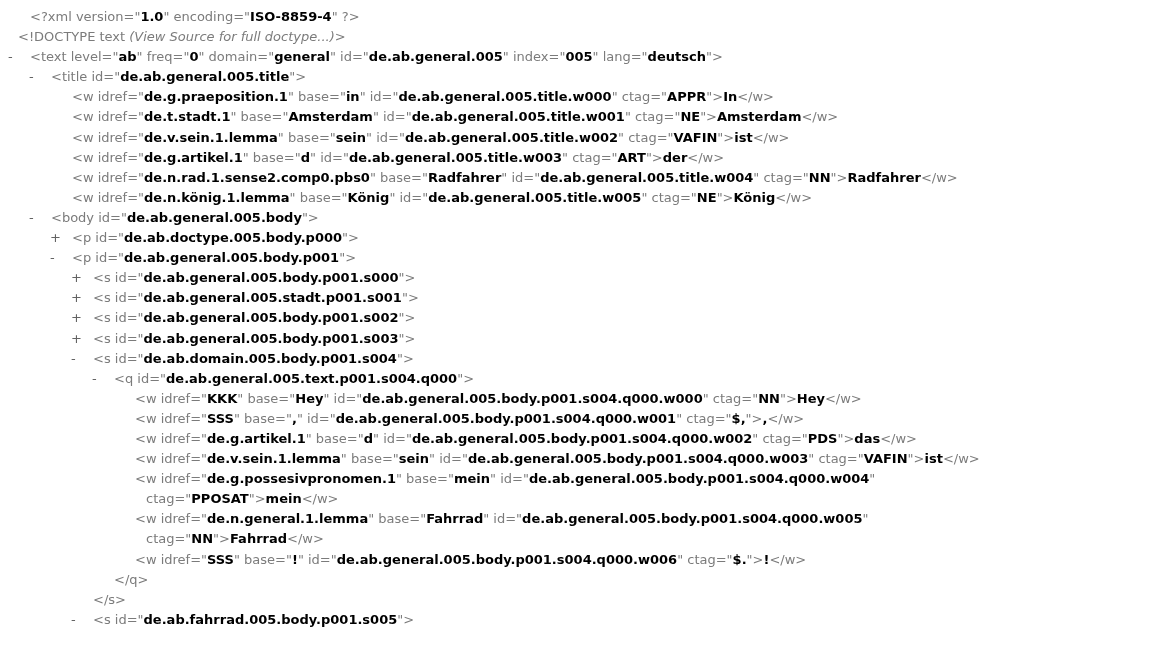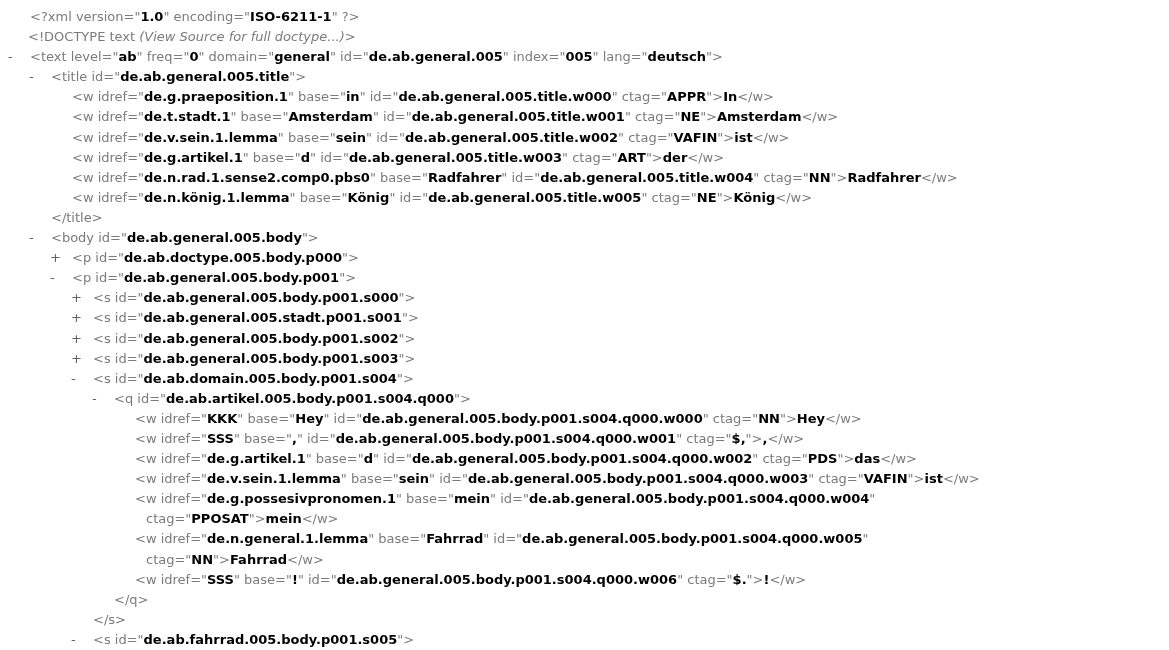--- a/index.html
+++ b/index.html
@@ -29,40 +29,39 @@
     position: absolute;
     top: 0;
     color: #636363;
     cursor: pointer;
   }
 </style>
 </head>
 <body>
 
 <div class="xml-tree">
-    <div class="line" style="padding-left: 30px;"><span class="mk">&lt;?xml version="</span><span class="val">1.0</span><span class="mk">" encoding="</span><span class="val">ISO-6211-1</span><span class="mk">" ?&gt;</span></div>
-    <div class="line" style="padding-left: 28px;"><span class="mk">&lt;!DOCTYPE text </span><span class="note">(View Source for full doctype...)</span><span class="mk">&gt;</span></div>
+    <div class="line" style="padding-left: 30px;"><span class="mk">&lt;?xml version="</span><span class="val">1.0</span><span class="mk">" encoding="</span><span class="val">ISO-8859-4</span><span class="mk">" ?&gt;</span></div>
+    <div class="line" style="padding-left: 18px;"><span class="mk">&lt;!DOCTYPE text </span><span class="note">(View Source for full doctype...)</span><span class="mk">&gt;</span></div>
     <div class="line" style="padding-left: 30px;"><span class="marker" style="left: 8px;">-</span><span class="mk">&lt;text level="</span><span class="val">ab</span><span class="mk">" freq="</span><span class="val">0</span><span class="mk">" domain="</span><span class="val">general</span><span class="mk">" id="</span><span class="val">de.ab.general.005</span><span class="mk">" index="</span><span class="val">005</span><span class="mk">" lang="</span><span class="val">deutsch</span><span class="mk">"&gt;</span></div>
     <div class="line" style="padding-left: 51px;"><span class="marker" style="left: 29px;">-</span><span class="mk">&lt;title id="</span><span class="val">de.ab.general.005.title</span><span class="mk">"&gt;</span></div>
     <div class="line" style="padding-left: 72px;"><span class="mk">&lt;w idref="</span><span class="val">de.g.praeposition.1</span><span class="mk">" base="</span><span class="val">in</span><span class="mk">" id="</span><span class="val">de.ab.general.005.title.w000</span><span class="mk">" ctag="</span><span class="val">APPR</span><span class="mk">"&gt;</span><span class="txt">In</span><span class="mk">&lt;/w&gt;</span></div>
     <div class="line" style="padding-left: 72px;"><span class="mk">&lt;w idref="</span><span class="val">de.t.stadt.1</span><span class="mk">" base="</span><span class="val">Amsterdam</span><span class="mk">" id="</span><span class="val">de.ab.general.005.title.w001</span><span class="mk">" ctag="</span><span class="val">NE</span><span class="mk">"&gt;</span><span class="txt">Amsterdam</span><span class="mk">&lt;/w&gt;</span></div>
     <div class="line" style="padding-left: 72px;"><span class="mk">&lt;w idref="</span><span class="val">de.v.sein.1.lemma</span><span class="mk">" base="</span><span class="val">sein</span><span class="mk">" id="</span><span class="val">de.ab.general.005.title.w002</span><span class="mk">" ctag="</span><span class="val">VAFIN</span><span class="mk">"&gt;</span><span class="txt">ist</span><span class="mk">&lt;/w&gt;</span></div>
     <div class="line" style="padding-left: 72px;"><span class="mk">&lt;w idref="</span><span class="val">de.g.artikel.1</span><span class="mk">" base="</span><span class="val">d</span><span class="mk">" id="</span><span class="val">de.ab.general.005.title.w003</span><span class="mk">" ctag="</span><span class="val">ART</span><span class="mk">"&gt;</span><span class="txt">der</span><span class="mk">&lt;/w&gt;</span></div>
     <div class="line" style="padding-left: 72px;"><span class="mk">&lt;w idref="</span><span class="val">de.n.rad.1.sense2.comp0.pbs0</span><span class="mk">" base="</span><span class="val">Radfahrer</span><span class="mk">" id="</span><span class="val">de.ab.general.005.title.w004</span><span class="mk">" ctag="</span><span class="val">NN</span><span class="mk">"&gt;</span><span class="txt">Radfahrer</span><span class="mk">&lt;/w&gt;</span></div>
     <div class="line" style="padding-left: 72px;"><span class="mk">&lt;w idref="</span><span class="val">de.n.könig.1.lemma</span><span class="mk">" base="</span><span class="val">König</span><span class="mk">" id="</span><span class="val">de.ab.general.005.title.w005</span><span class="mk">" ctag="</span><span class="val">NE</span><span class="mk">"&gt;</span><span class="txt">König</span><span class="mk">&lt;/w&gt;</span></div>
-    <div class="line" style="padding-left: 51px;"><span class="mk">&lt;/title&gt;</span></div>
     <div class="line" style="padding-left: 51px;"><span class="marker" style="left: 29px;">-</span><span class="mk">&lt;body id="</span><span class="val">de.ab.general.005.body</span><span class="mk">"&gt;</span></div>
     <div class="line" style="padding-left: 72px;"><span class="marker" style="left: 50px;">+</span><span class="mk">&lt;p id="</span><span class="val">de.ab.doctype.005.body.p000</span><span class="mk">"&gt;</span></div>
     <div class="line" style="padding-left: 72px;"><span class="marker" style="left: 50px;">-</span><span class="mk">&lt;p id="</span><span class="val">de.ab.general.005.body.p001</span><span class="mk">"&gt;</span></div>
     <div class="line" style="padding-left: 93px;"><span class="marker" style="left: 71px;">+</span><span class="mk">&lt;s id="</span><span class="val">de.ab.general.005.body.p001.s000</span><span class="mk">"&gt;</span></div>
     <div class="line" style="padding-left: 93px;"><span class="marker" style="left: 71px;">+</span><span class="mk">&lt;s id="</span><span class="val">de.ab.general.005.stadt.p001.s001</span><span class="mk">"&gt;</span></div>
     <div class="line" style="padding-left: 93px;"><span class="marker" style="left: 71px;">+</span><span class="mk">&lt;s id="</span><span class="val">de.ab.general.005.body.p001.s002</span><span class="mk">"&gt;</span></div>
     <div class="line" style="padding-left: 93px;"><span class="marker" style="left: 71px;">+</span><span class="mk">&lt;s id="</span><span class="val">de.ab.general.005.body.p001.s003</span><span class="mk">"&gt;</span></div>
     <div class="line" style="padding-left: 93px;"><span class="marker" style="left: 71px;">-</span><span class="mk">&lt;s id="</span><span class="val">de.ab.domain.005.body.p001.s004</span><span class="mk">"&gt;</span></div>
-    <div class="line" style="padding-left: 114px;"><span class="marker" style="left: 92px;">-</span><span class="mk">&lt;q id="</span><span class="val">de.ab.artikel.005.body.p001.s004.q000</span><span class="mk">"&gt;</span></div>
+    <div class="line" style="padding-left: 114px;"><span class="marker" style="left: 92px;">-</span><span class="mk">&lt;q id="</span><span class="val">de.ab.general.005.text.p001.s004.q000</span><span class="mk">"&gt;</span></div>
     <div class="line" style="padding-left: 135px;"><span class="mk">&lt;w idref="</span><span class="val">KKK</span><span class="mk">" base="</span><span class="val">Hey</span><span class="mk">" id="</span><span class="val">de.ab.general.005.body.p001.s004.q000.w000</span><span class="mk">" ctag="</span><span class="val">NN</span><span class="mk">"&gt;</span><span class="txt">Hey</span><span class="mk">&lt;/w&gt;</span></div>
     <div class="line" style="padding-left: 135px;"><span class="mk">&lt;w idref="</span><span class="val">SSS</span><span class="mk">" base="</span><span class="val">,</span><span class="mk">" id="</span><span class="val">de.ab.general.005.body.p001.s004.q000.w001</span><span class="mk">" ctag="</span><span class="val">$,</span><span class="mk">"&gt;</span><span class="txt">,</span><span class="mk">&lt;/w&gt;</span></div>
     <div class="line" style="padding-left: 135px;"><span class="mk">&lt;w idref="</span><span class="val">de.g.artikel.1</span><span class="mk">" base="</span><span class="val">d</span><span class="mk">" id="</span><span class="val">de.ab.general.005.body.p001.s004.q000.w002</span><span class="mk">" ctag="</span><span class="val">PDS</span><span class="mk">"&gt;</span><span class="txt">das</span><span class="mk">&lt;/w&gt;</span></div>
     <div class="line" style="padding-left: 135px;"><span class="mk">&lt;w idref="</span><span class="val">de.v.sein.1.lemma</span><span class="mk">" base="</span><span class="val">sein</span><span class="mk">" id="</span><span class="val">de.ab.general.005.body.p001.s004.q000.w003</span><span class="mk">" ctag="</span><span class="val">VAFIN</span><span class="mk">"&gt;</span><span class="txt">ist</span><span class="mk">&lt;/w&gt;</span></div>
     <div class="line" style="padding-left: 135px;"><span class="mk">&lt;w idref="</span><span class="val">de.g.possesivpronomen.1</span><span class="mk">" base="</span><span class="val">mein</span><span class="mk">" id="</span><span class="val">de.ab.general.005.body.p001.s004.q000.w004</span><span class="mk">"</span></div>
     <div class="line" style="padding-left: 146px;"><span class="mk">ctag="</span><span class="val">PPOSAT</span><span class="mk">"&gt;</span><span class="txt">mein</span><span class="mk">&lt;/w&gt;</span></div>
     <div class="line" style="padding-left: 135px;"><span class="mk">&lt;w idref="</span><span class="val">de.n.general.1.lemma</span><span class="mk">" base="</span><span class="val">Fahrrad</span><span class="mk">" id="</span><span class="val">de.ab.general.005.body.p001.s004.q000.w005</span><span class="mk">"</span></div>
     <div class="line" style="padding-left: 146px;"><span class="mk">ctag="</span><span class="val">NN</span><span class="mk">"&gt;</span><span class="txt">Fahrrad</span><span class="mk">&lt;/w&gt;</span></div>
     <div class="line" style="padding-left: 135px;"><span class="mk">&lt;w idref="</span><span class="val">SSS</span><span class="mk">" base="</span><span class="val">!</span><span class="mk">" id="</span><span class="val">de.ab.general.005.body.p001.s004.q000.w006</span><span class="mk">" ctag="</span><span class="val">$.</span><span class="mk">"&gt;</span><span class="txt">!</span><span class="mk">&lt;/w&gt;</span></div>
     <div class="line" style="padding-left: 114px;"><span class="mk">&lt;/q&gt;</span></div>

